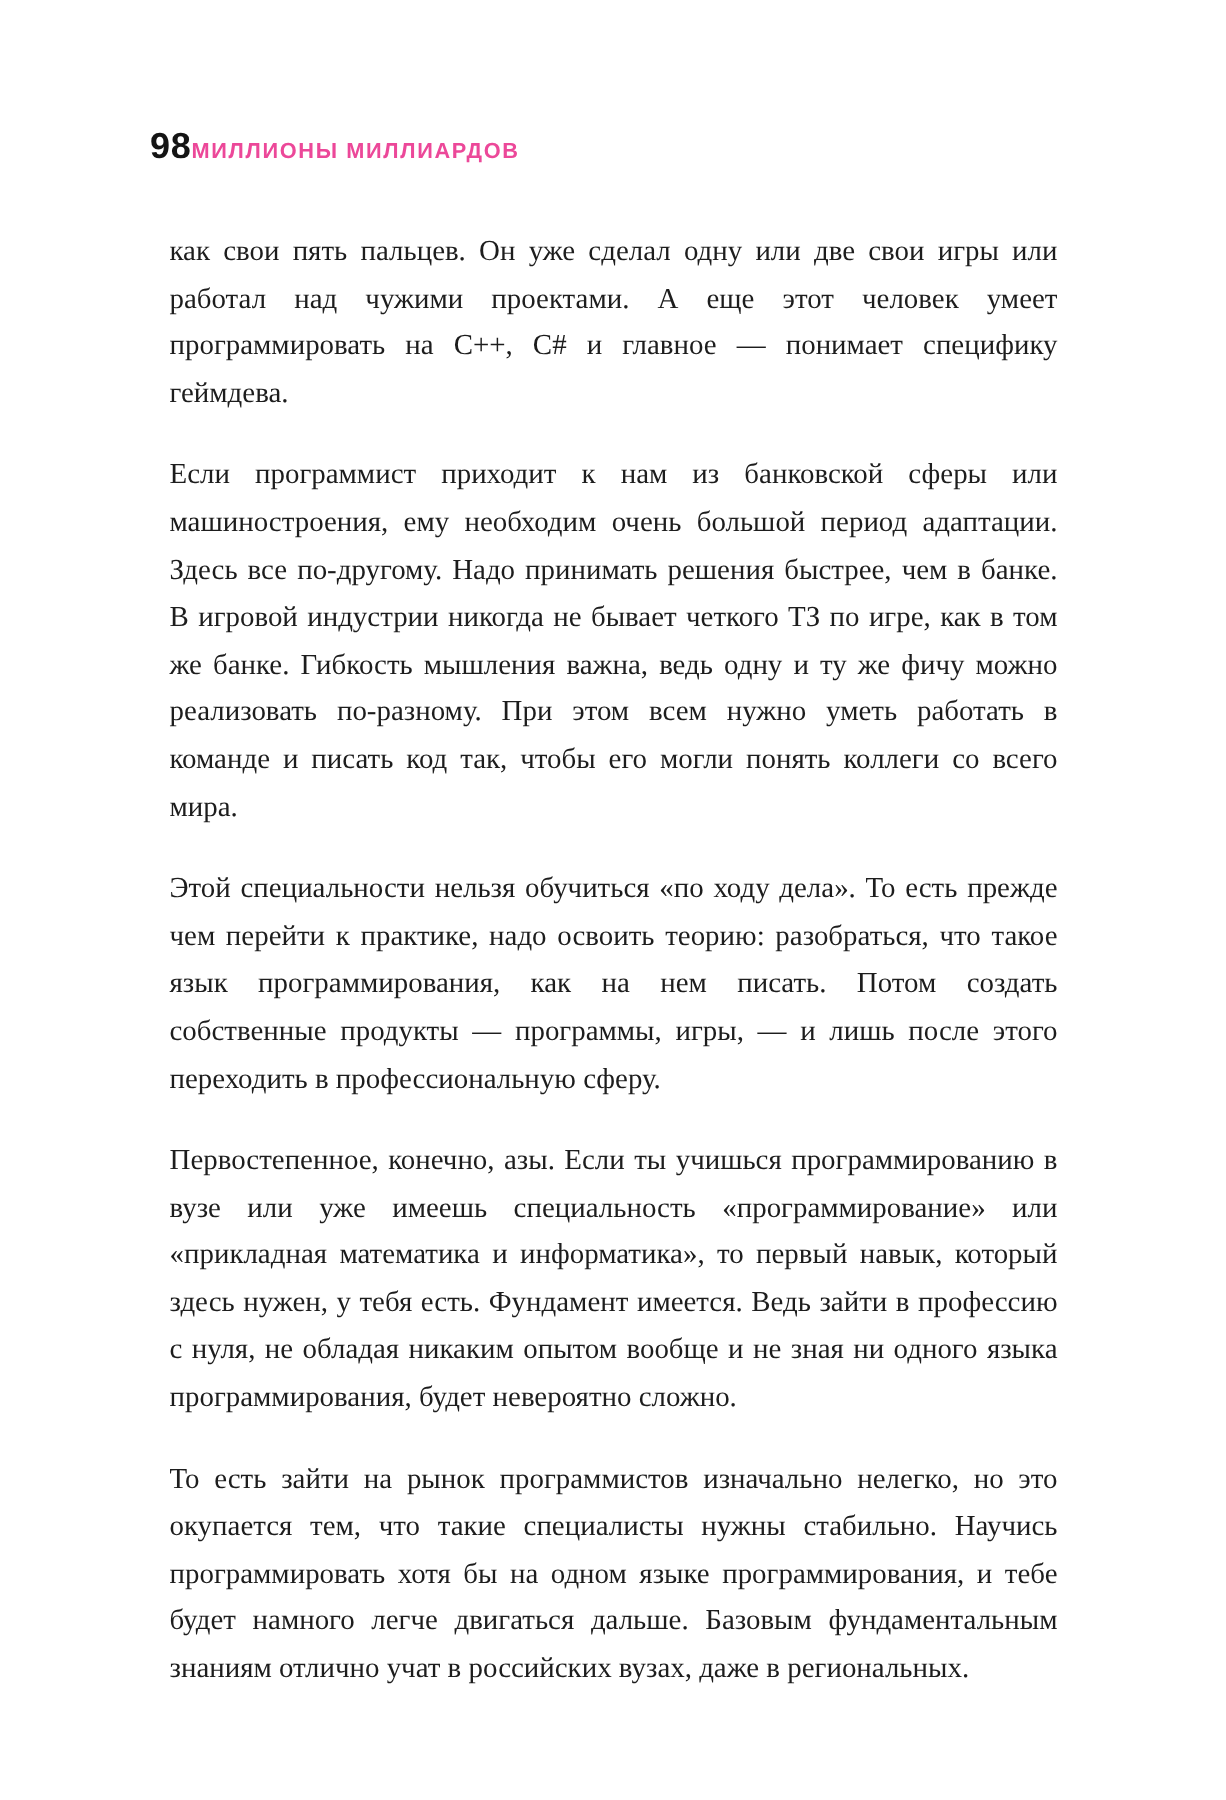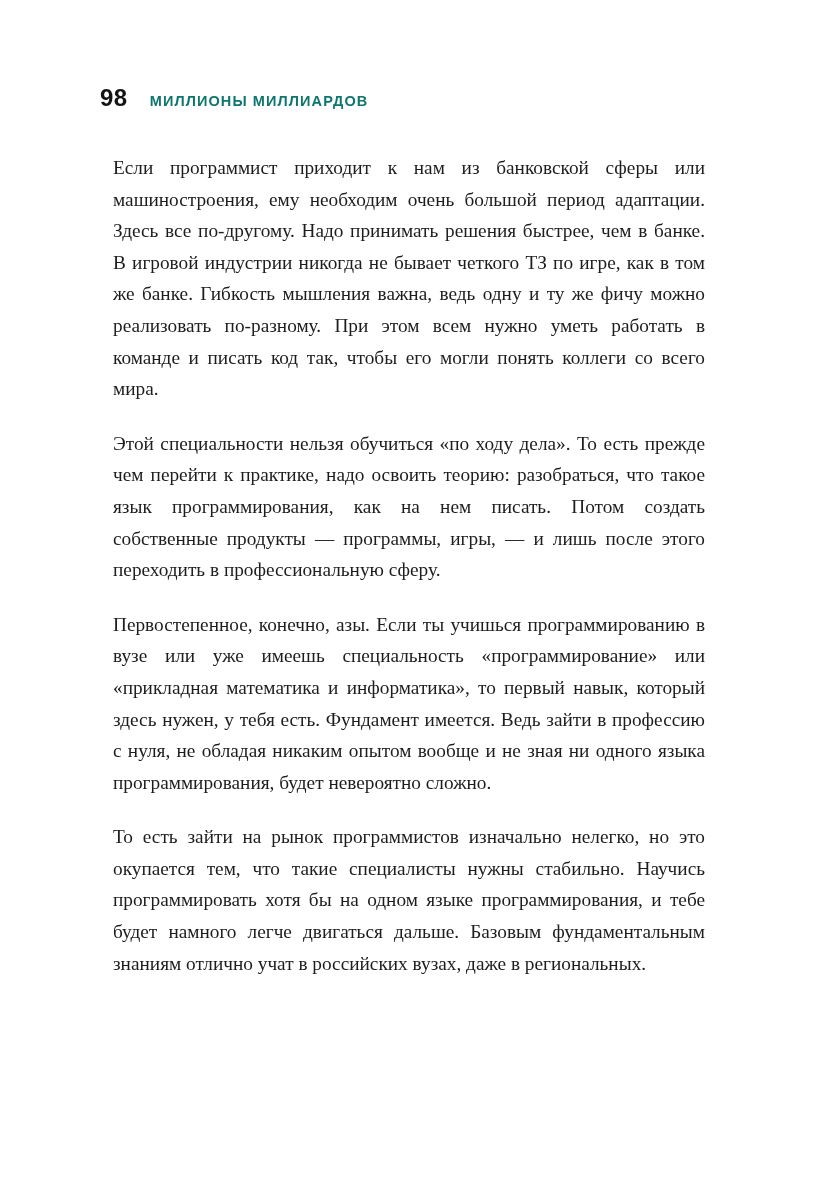--- a/index.html
+++ b/index.html
@@ -18,35 +18,34 @@
     font-family: "Liberation Serif", "DejaVu Serif", serif;
     color: #1b1b1b;
   }
   .header {
     position: absolute;
     top: 84px;
     left: 100px;
     right: 100px;
     display: flex;
     align-items: baseline;
-    gap: 22px;
   }
   .page-number {
     font-family: "Liberation Sans", sans-serif;
     font-weight: bold;
     font-size: 24px;
     letter-spacing: 0.5px;
     color: #141414;
   }
   .running-title {
     font-family: "Liberation Sans", sans-serif;
     font-weight: bold;
     font-size: 14.5px;
     letter-spacing: 1.1px;
-    color: #0f766e;
+    color: #ec4899;
     text-transform: uppercase;
   }
   .body-text {
     position: absolute;
     top: 152px;
     left: 113px;
     width: 592px;
   }
   .body-text p {
     margin: 0 0 23px 0;
@@ -65,19 +64,20 @@
 <body>
 
 <div class="page">
 
   <div class="header">
     <span class="page-number">98</span>
     <span class="running-title">МИЛЛИОНЫ МИЛЛИАРДОВ</span>
   </div>
 
   <div class="body-text">
+    <p>как свои пять пальцев. Он уже сделал одну или две свои игры или работал над чужими проектами. А еще этот человек умеет программировать на C++, C# и главное — понимает специфику геймдева.</p>
     <p>Если программист приходит к нам из банковской сферы или машиностроения, ему необходим очень большой период адаптации. Здесь все по-другому. Надо принимать решения быстрее, чем в банке. В игровой индустрии никогда не бывает четкого ТЗ по игре, как в том же банке. Гибкость мышления важна, ведь одну и ту же фичу можно реализовать по-разному. При этом всем нужно уметь работать в команде и писать код так, чтобы его могли понять коллеги со всего мира.</p>
     <p>Этой специальности нельзя обучиться «по ходу дела». То есть прежде чем перейти к практике, надо освоить теорию: разобраться, что такое язык программирования, как на нем писать. Потом создать собственные продукты — программы, игры, — и лишь после этого переходить в профессиональную сферу.</p>
     <p>Первостепенное, конечно, азы. Если ты учишься программированию в вузе или уже имеешь специальность «программирование» или «прикладная математика и информатика», то первый навык, который здесь нужен, у тебя есть. Фундамент имеется. Ведь зайти в профессию с нуля, не обладая никаким опытом вообще и не зная ни одного языка программирования, будет невероятно сложно.</p>
     <p>То есть зайти на рынок программистов изначально нелегко, но это окупается тем, что такие специалисты нужны стабильно. Научись программировать хотя бы на одном языке программирования, и тебе будет намного легче двигаться дальше. Базовым фундаментальным знаниям отлично учат в российских вузах, даже в региональных.</p>
   </div>
 
 </div>
 
 </body></html>

